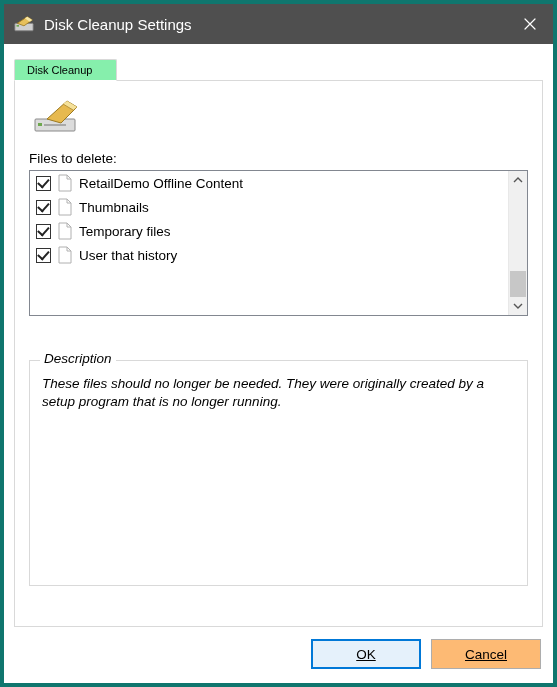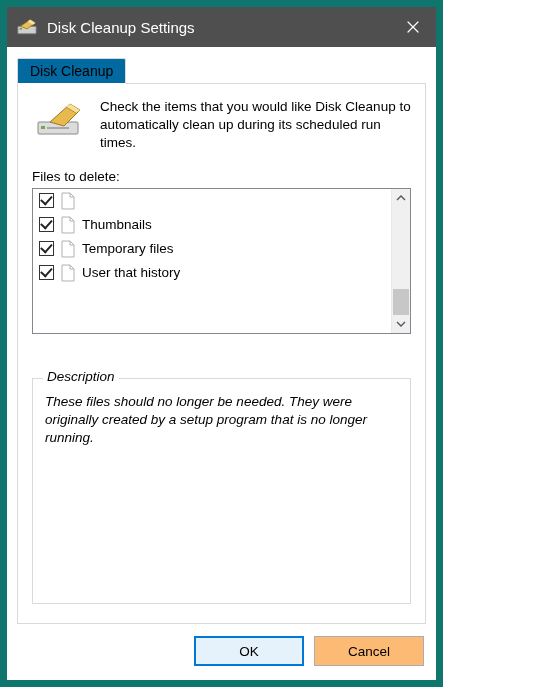--- a/index.html
+++ b/index.html
@@ -1,27 +1,27 @@
 <!DOCTYPE html>
 <html><head>
 <meta charset="utf-8">
 <style>
   html,body{margin:0;padding:0;font-family:"Segoe UI",Tahoma,sans-serif;font-size:13px;color:#000;background:#fff;}
-  .window{width:443px;height:687px;border:7px solid #0f766e;box-sizing:border-box;display:flex;flex-direction:column;background:#fff;}
+  .window{width:557px;height:687px;border:4px solid #0f766e;box-sizing:border-box;display:flex;flex-direction:column;background:#fff;}
   
   .titlebar{height:40px;background:#4f4f4f;color:#fff;display:flex;align-items:center;padding-left:10px;font-size:15px;}
   .titlebar .title-icon{width:20px;height:18px;margin-right:10px;flex-shrink:0;}
   .titlebar .title-text{flex:1;font-weight:400;}
   .titlebar .close-btn{width:46px;height:40px;display:flex;align-items:center;justify-content:center;cursor:default;}
   .titlebar .close-btn svg{stroke:#fff;}
   
   .client{flex:1;background:#fff;position:relative;display:flex;flex-direction:column;padding:10px 10px 14px 10px;box-sizing:border-box;}
   
   .tab-header{height:26px;display:flex;align-items:flex-end;position:relative;z-index:2;}
-  .tab{border:1px solid #d9d9d9;border-bottom:1px solid #fff;background:#0369a1;padding:4px 12px 4px 12px;font-size:14px;border-top-left-radius:2px;border-top-right-radius:2px;margin-bottom:-1px;}
+  .tab{border:1px solid #d9d9d9;border-bottom:1px solid #fff;background:#86efac;padding:4px 24px 4px 12px;font-size:11px;border-top-left-radius:2px;border-top-right-radius:2px;margin-bottom:-1px;}
   .tab-page{border:1px solid #d9d9d9;flex:1;background:#fff;padding:14px 14px 14px 14px;box-sizing:border-box;display:flex;flex-direction:column;}
   
   .intro{display:flex;align-items:flex-start;margin-bottom:16px;}
   .intro .drive-icon{width:48px;height:40px;margin:0 16px 0 4px;flex-shrink:0;}
   .intro-text{font-size:13.5px;line-height:1.35;}
   .section-label{font-size:13.5px;margin-bottom:4px;}
   
   .listbox{border:1px solid #828790;background:#fff;height:146px;display:flex;box-sizing:border-box;}
   .list-items{flex:1;overflow:hidden;}
   .list-row{display:flex;align-items:center;height:24px;padding-left:6px;gap:6px;font-size:13.5px;}
@@ -31,21 +31,21 @@
   
   .vscroll{width:18px;background:#f0f0f0;border-left:1px solid #e8e8e8;display:flex;flex-direction:column;align-items:center;justify-content:space-between;}
   .vscroll .arrow{width:18px;height:18px;display:flex;align-items:center;justify-content:center;}
   .vscroll .thumb{width:16px;height:26px;background:#c7c7c7;margin-bottom:0;}
   .vscroll .track{flex:1;display:flex;flex-direction:column;justify-content:flex-end;}
   
   .groupbox{border:1px solid #d9d9d9;margin-top:44px;padding:14px 12px 14px 12px;position:relative;height:226px;box-sizing:border-box;}
   .groupbox .legend{position:absolute;top:-10px;left:10px;background:#fff;padding:0 4px;font-size:13.5px;font-style:italic;}
   .desc-text{font-size:13.5px;line-height:1.35;font-style:italic;}
   
-  .button-row{display:flex;justify-content:flex-end;gap:10px;margin-top:12px;padding-right:2px;}
+  .button-row{display:flex;justify-content:flex-end;gap:10px;margin-top:12px;padding-right:2px;text-decoration:underline;}
   .btn{width:110px;height:30px;border:1px solid #adadad;background:#fdba74;display:flex;align-items:center;justify-content:center;font-size:13.5px;font-family:inherit;cursor:default;box-sizing:border-box;}
   .btn.default{border:2px solid #0078d7;background:#e5f1fb;}
 </style>
 </head>
 <body>
 
 <div class="window">
 
   <div class="titlebar">
     <span class="title-icon">
@@ -76,36 +76,36 @@
         <span class="drive-icon">
           <svg viewBox="0 0 48 40">
             <rect x="2" y="24" width="40" height="12" rx="1" fill="#dcdcdc" stroke="#8a8a8a"></rect>
             <rect x="5" y="28" width="4" height="3" fill="#6fa84f"></rect>
             <rect x="11" y="29" width="22" height="2" fill="#a8a8a8"></rect>
             <path d="M14 24 L34 6 L44 12 L28 28 Z" fill="#e7b94e" stroke="#9c7a22"></path>
             <path d="M34 6 L44 12 L40 15 L30 9 Z" fill="#f5e19a"></path>
             <path d="M30 9 L40 15" stroke="#b8923a"></path>
           </svg>
         </span>
-        <div class="intro-text">Check the items that you would like Disk Cleanup to automatically clean up during its scheduled run times.</div>
       </div>
 
       <div class="section-label">Files to delete:</div>
 
       <div class="listbox">
         <div class="list-items">
 
           <div class="list-row">
             <span class="cb checked"></span>
             <span class="file-ico">
               <svg viewBox="0 0 16 18">
                   <path d="M2 1 H10 L14 5 V17 H2 Z" fill="#fff" stroke="#b0b0b0"></path>
                   <path d="M10 1 V5 H14" fill="none" stroke="#b0b0b0"></path>
                 </svg>
             </span>
+            <span>RetailDemo Offline Content</span>
           </div>
 
 
           <div class="list-row">
             <span class="cb checked"></span>
             <span class="file-ico">
               <svg viewBox="0 0 16 18">
                   <path d="M2 1 H10 L14 5 V17 H2 Z" fill="#fff" stroke="#b0b0b0"></path>
                   <path d="M10 1 V5 H14" fill="none" stroke="#b0b0b0"></path>
                 </svg>

